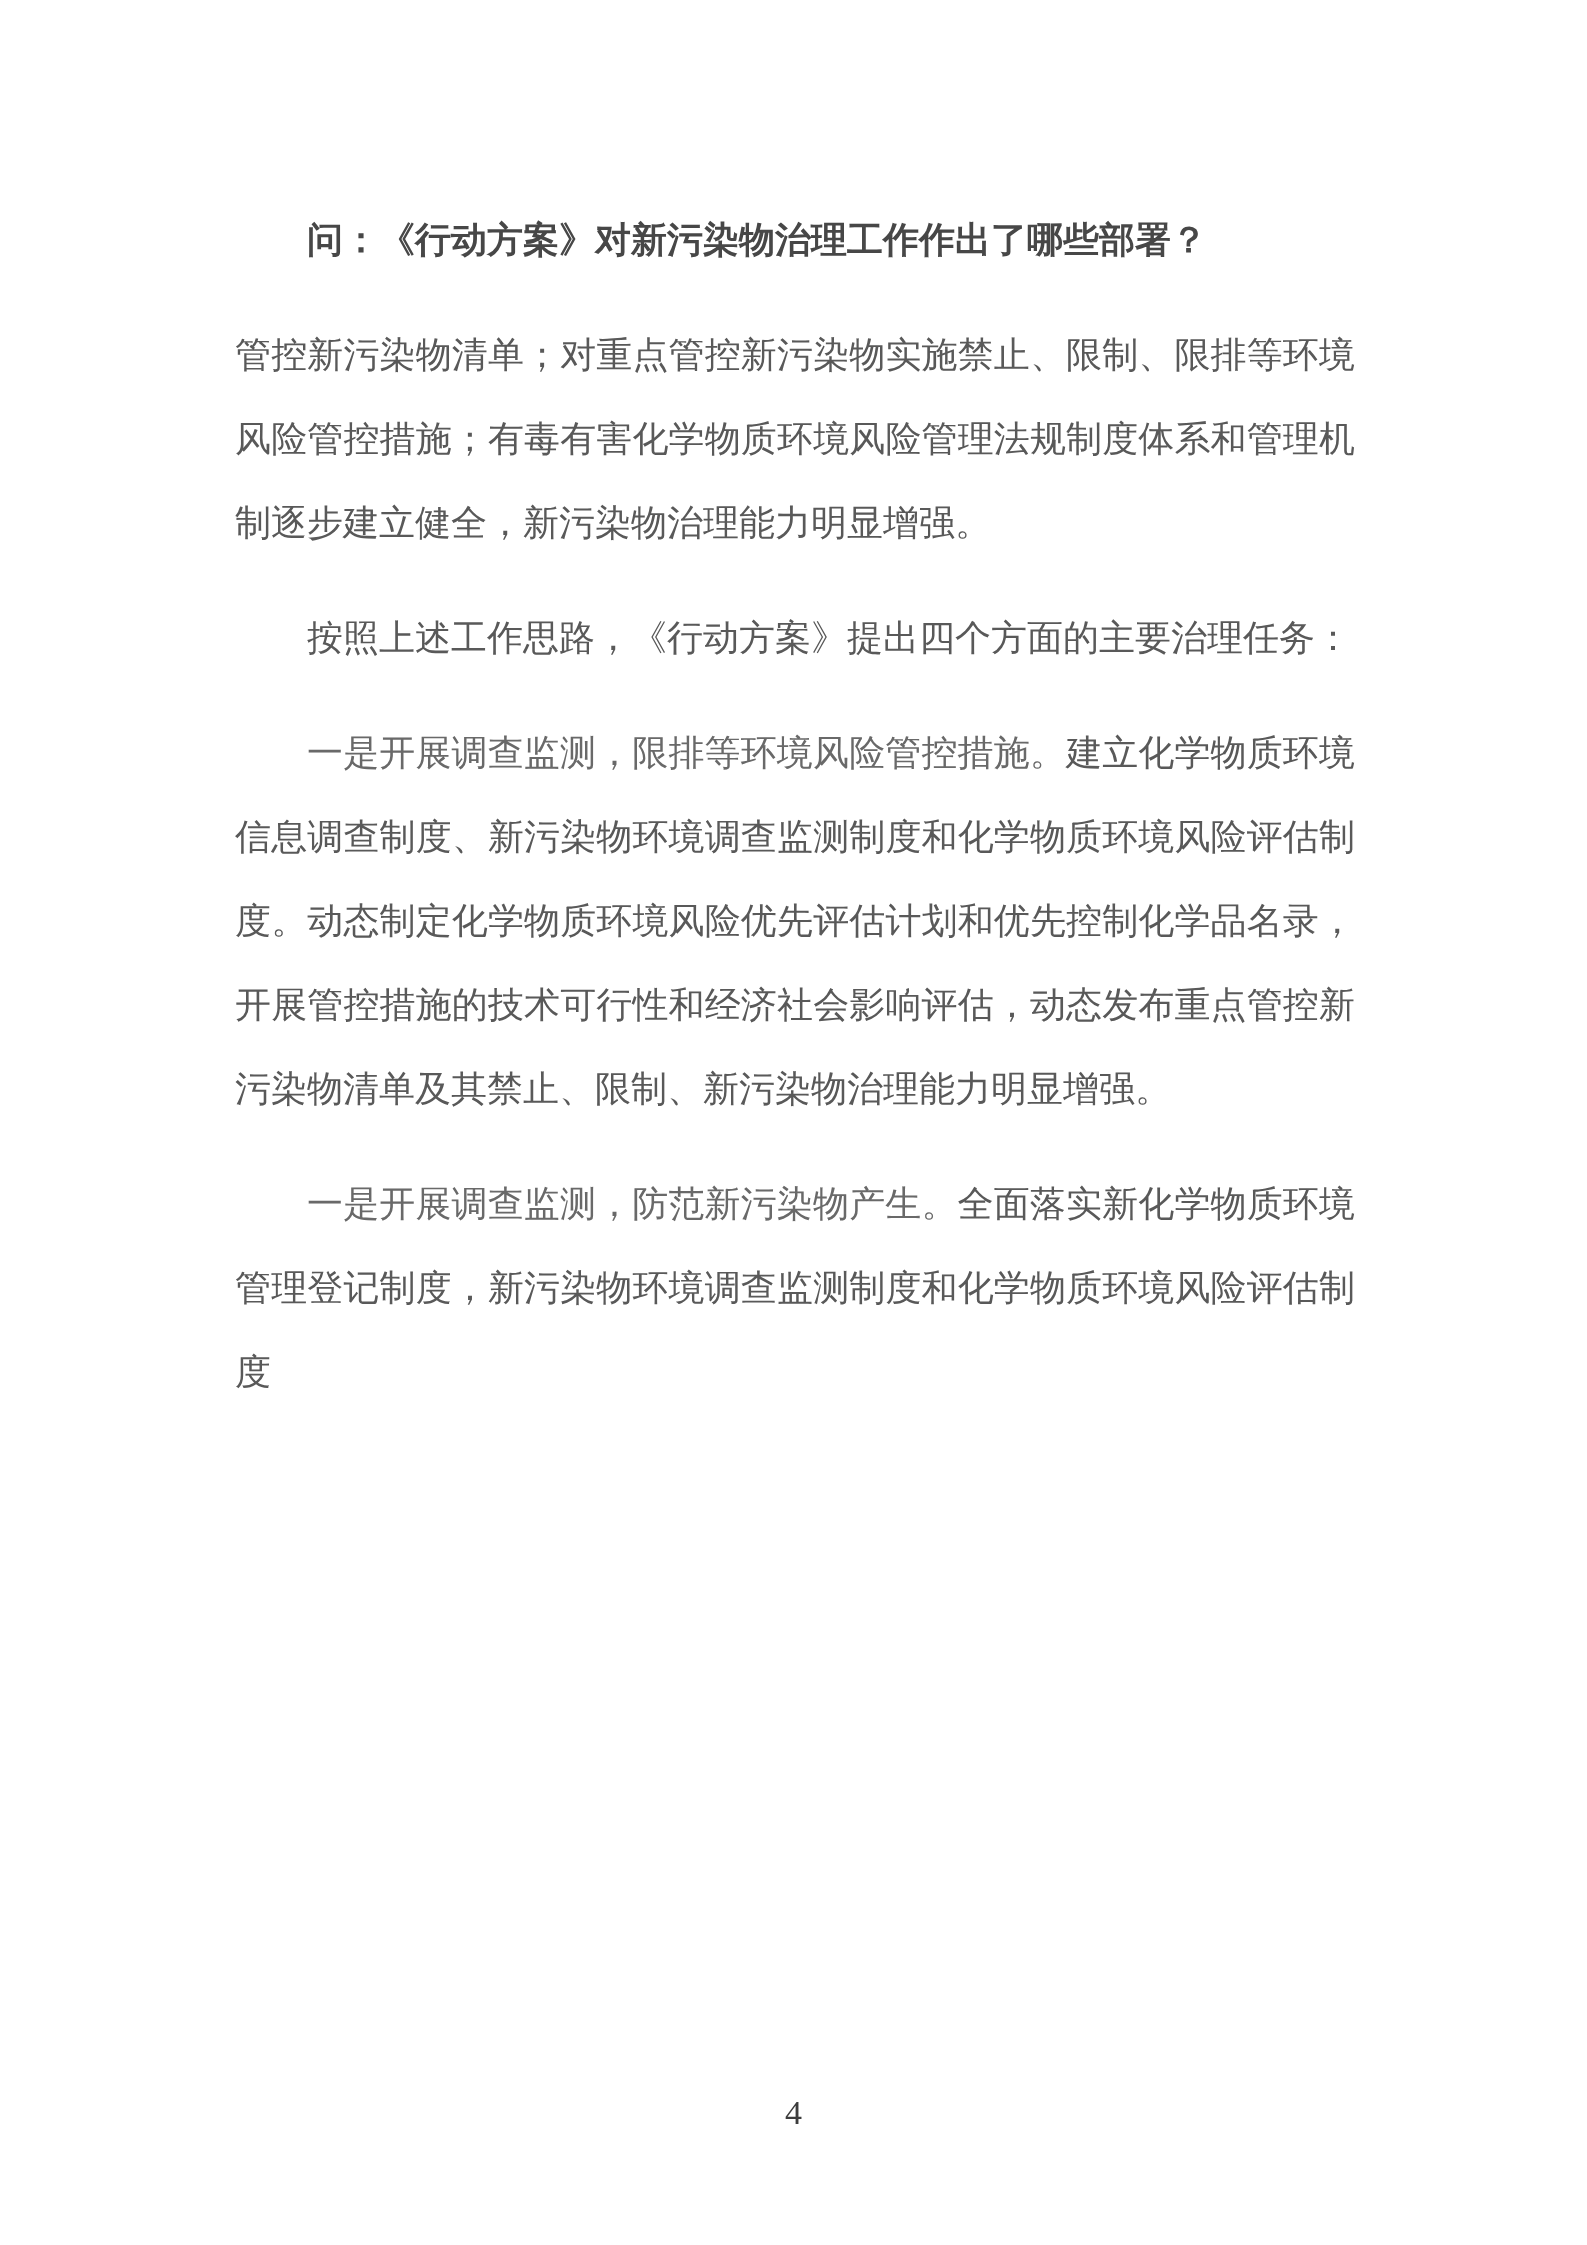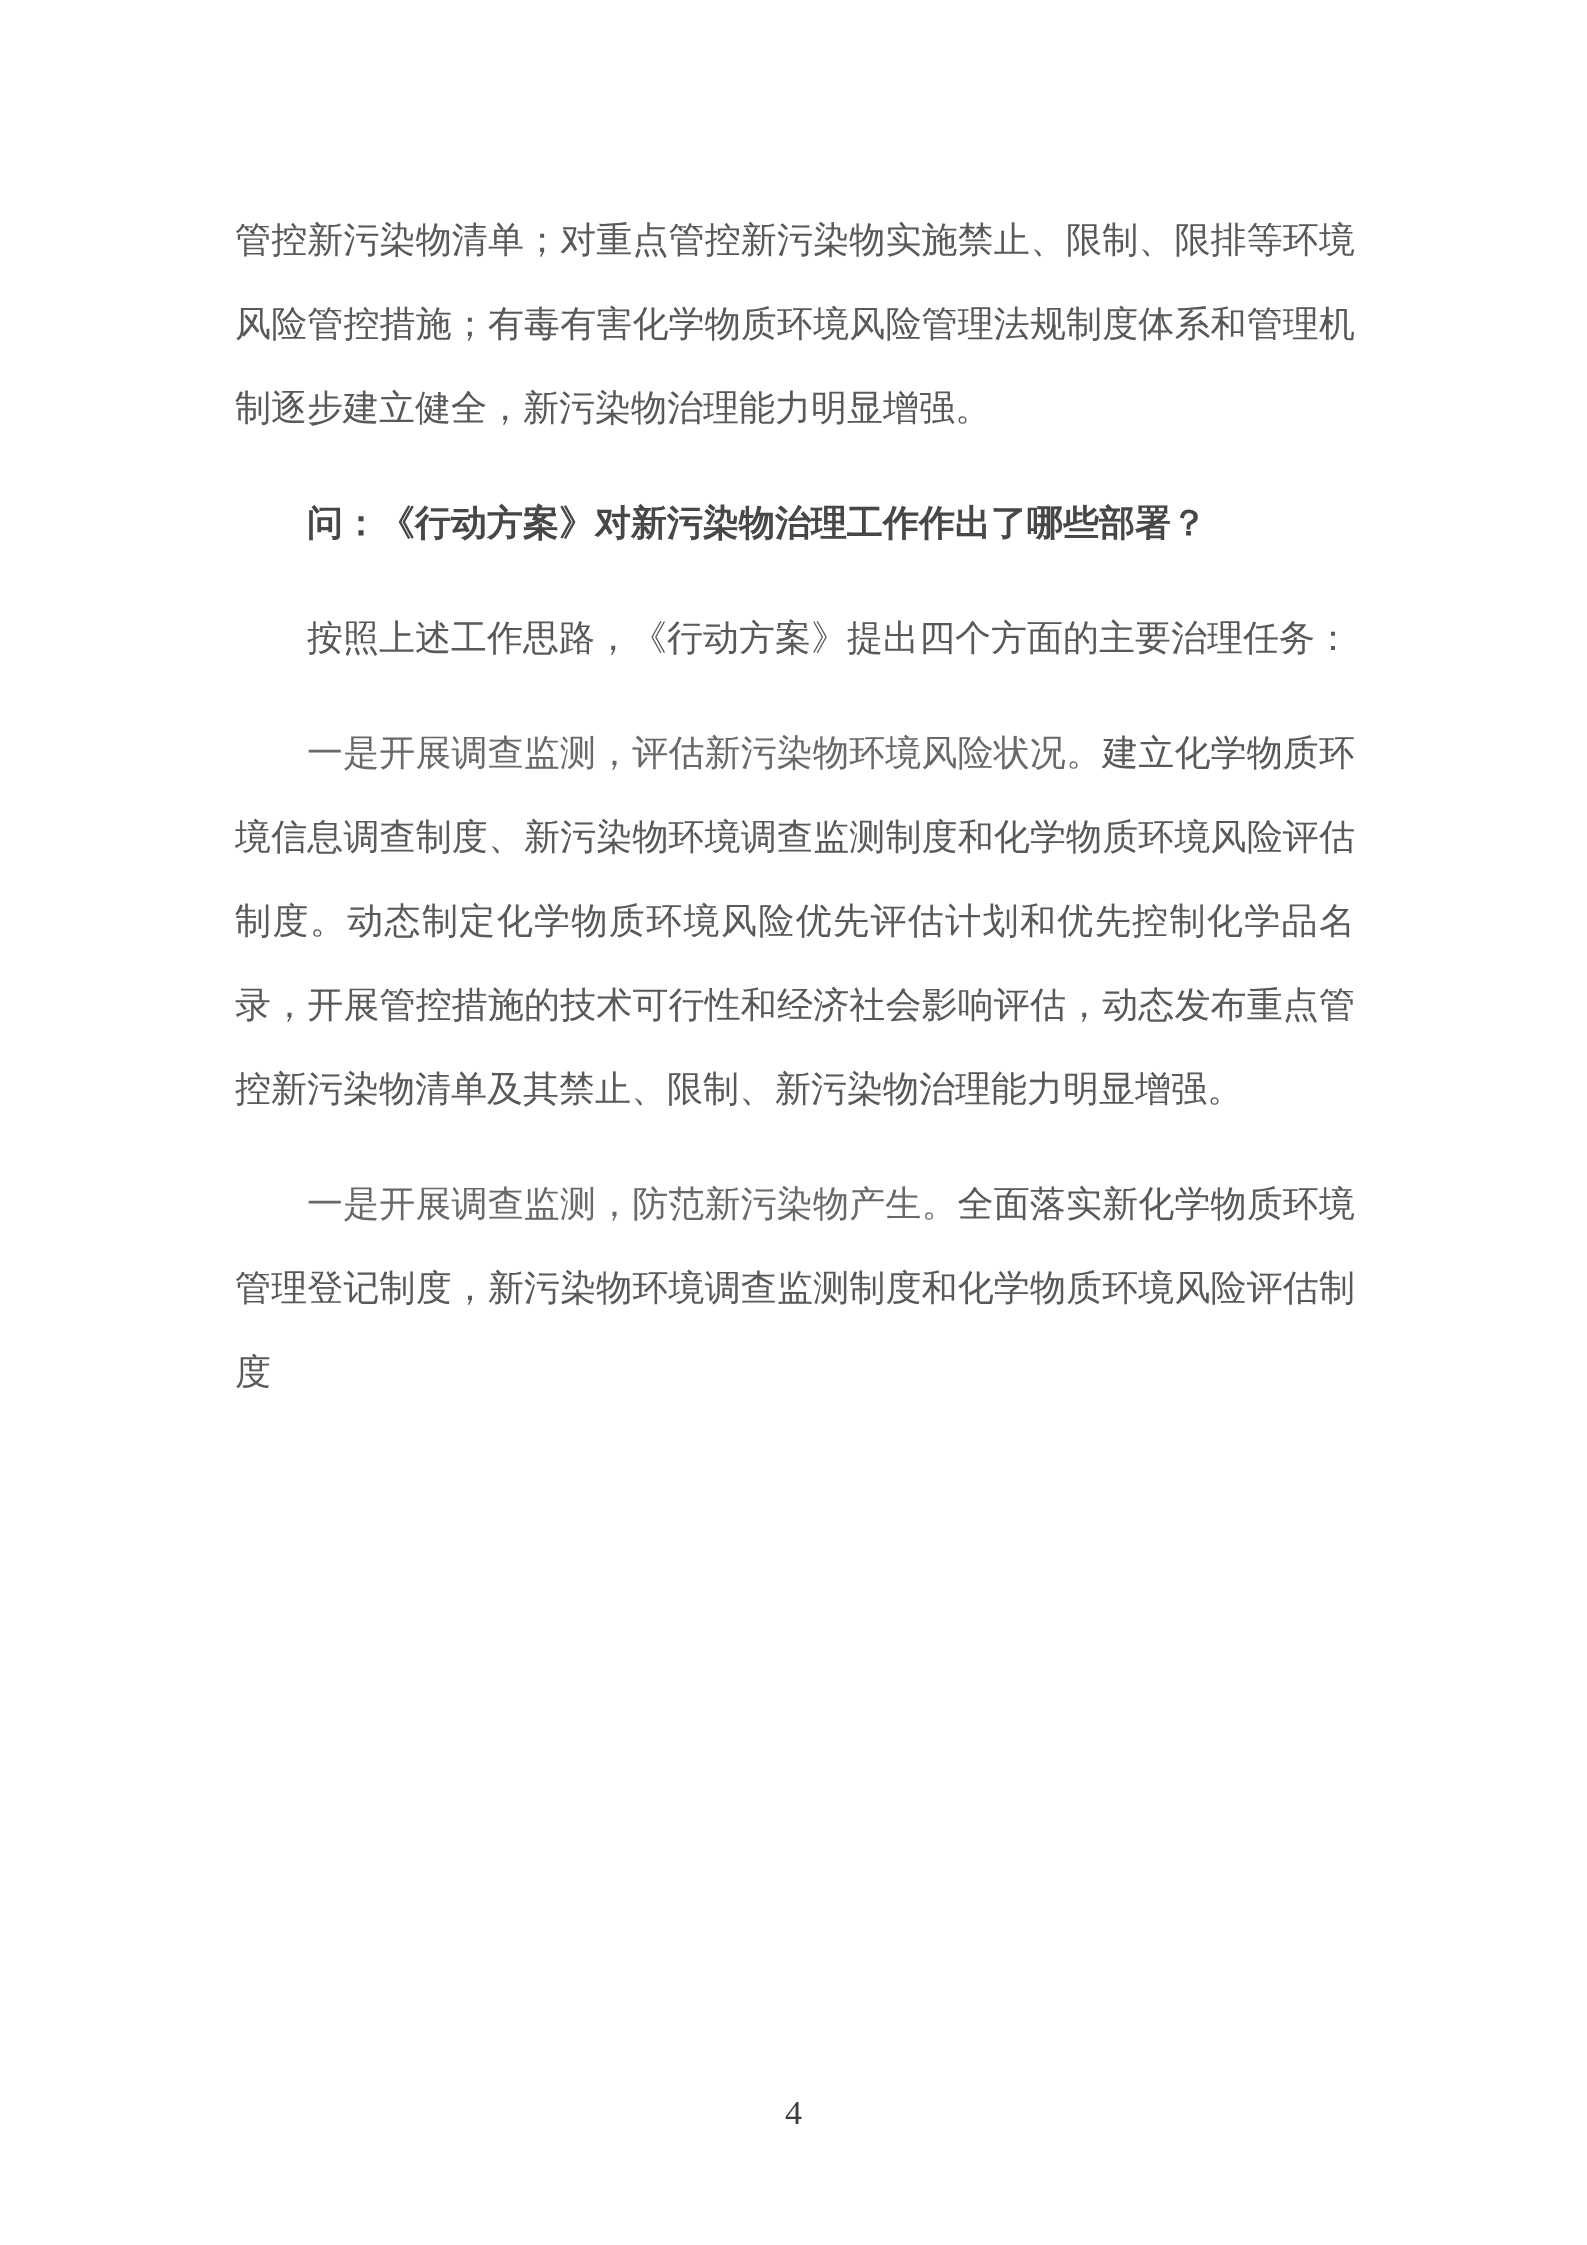--- a/index.html
+++ b/index.html
@@ -58,28 +58,28 @@
     line-height: 40px;
     color: var(--page-number);
   }
 </style>
 </head>
 <body>
 
 <div class="page">
   <div class="content">
 
+    <p class="para indent bold">问：《行动方案》对新污染物治理工作作出了哪些部署？</p>
+
     <p class="para">管控新污染物清单；对重点管控新污染物实施禁止、限制、限排等环境风险管控措施；有毒有害化学物质环境风险管理法规制度体系和管理机制逐步建立健全，新污染物治理能力明显增强。</p>
-
-    <p class="para indent bold">问：《行动方案》对新污染物治理工作作出了哪些部署？</p>
 
 
     <p class="para indent nowrap">按照上述工作思路，《行动方案》提出四个方面的主要治理任务：</p>
 
-    <p class="para indent"><span class="kai">一是开展调查监测，评估新污染物环境风险状况。</span><span>建立化学物质环境信息调查制度、新污染物环境调查监测制度和化学物质环境风险评估制度。动态制定化学物质环境风险优先评估计划和优先控制化学品名录，开展管控措施的技术可行性和经济社会影响评估，动态发布重点管控新污染物清单及其禁止、限制、新污染物治理能力明显增强。</span></p>
+    <p class="para indent"><span class="kai">一是开展调查监测，限排等环境风险管控措施。</span><span>建立化学物质环境信息调查制度、新污染物环境调查监测制度和化学物质环境风险评估制度。动态制定化学物质环境风险优先评估计划和优先控制化学品名录，开展管控措施的技术可行性和经济社会影响评估，动态发布重点管控新污染物清单及其禁止、限制、新污染物治理能力明显增强。</span></p>
 
     <p class="para indent"><span class="kai">一是开展调查监测，防范新污染物产生。</span><span>全面落实新化学物质环境管理登记制度，新污染物环境调查监测制度和化学物质环境风险评估制度</span></p>
 
   </div>
 
   <div class="footer">
     <span class="page-num">4</span>
   </div>
 </div>
 

